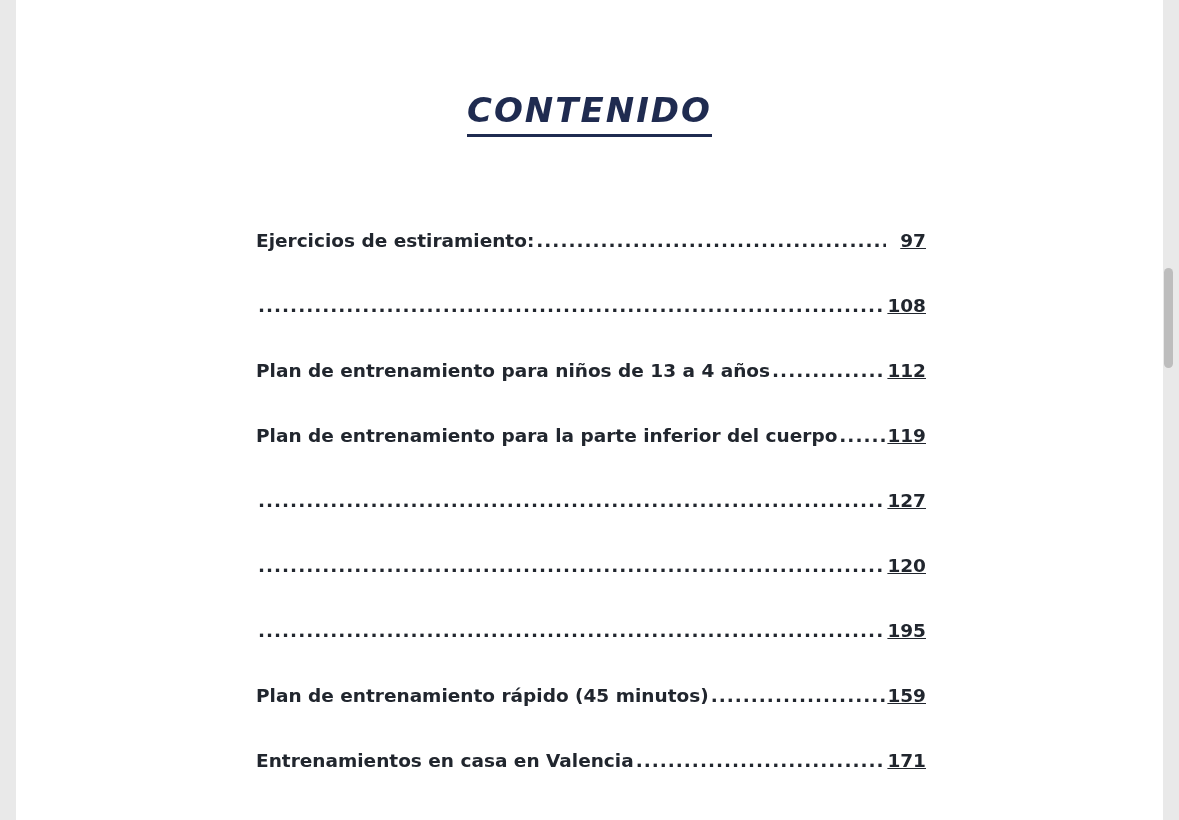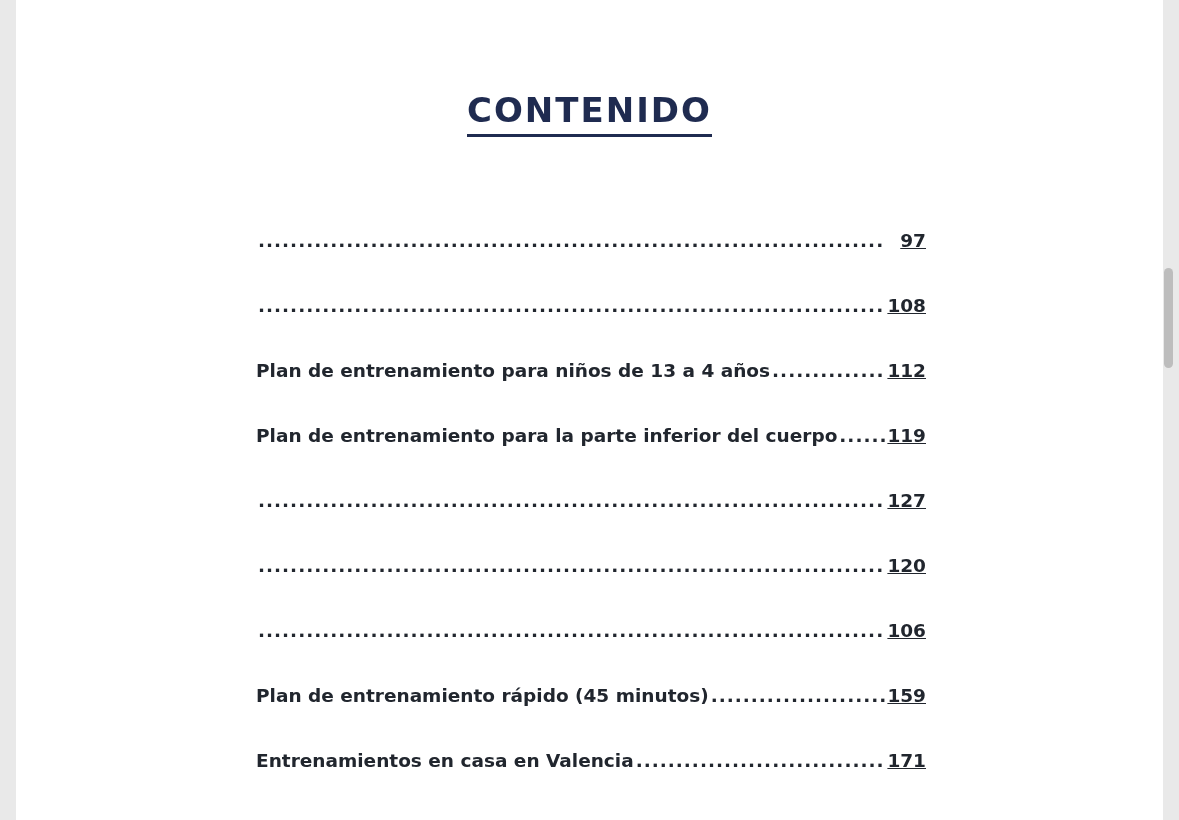--- a/index.html
+++ b/index.html
@@ -86,20 +86,21 @@
     text-align: center;
     font-family: "DejaVu Sans", sans-serif;
     font-size: 34px;
     font-weight: bold;
     letter-spacing: 2px;
     color: #1f2b50;
   }
   .doc-title span {
     border-bottom: 3px solid #1f2b50;
     padding-bottom: 4px;
+    font-style: italic;
   }
 
   .toc {
     position: absolute;
     left: 240px;
     top: 208px;
     width: 670px;
   }
 
   .toc-entry {
@@ -146,20 +147,21 @@
   <div class="page">
     <div class="content">
 
       <div class="doc-title">
         <span>CONTENIDO</span>
       </div>
 
       <div class="toc">
 
         <div class="toc-entry">
+          <span class="toc-label">Ejercicios de estiramiento:</span>
           <span class="toc-dots">...................................................................................................</span>
           <span class="toc-page">97</span>
         </div>
 
         <div class="toc-entry">
           <span class="toc-dots">...................................................................................................</span>
           <span class="toc-page">108</span>
         </div>
 
         <div class="toc-entry">
@@ -179,21 +181,21 @@
           <span class="toc-page">127</span>
         </div>
 
         <div class="toc-entry">
           <span class="toc-dots">...................................................................................................</span>
           <span class="toc-page">120</span>
         </div>
 
         <div class="toc-entry">
           <span class="toc-dots">...................................................................................................</span>
-          <span class="toc-page">106</span>
+          <span class="toc-page">195</span>
         </div>
 
         <div class="toc-entry">
           <span class="toc-label">Plan de entrenamiento rápido (45 minutos)</span>
           <span class="toc-dots">...................................................................................................</span>
           <span class="toc-page">159</span>
         </div>
 
         <div class="toc-entry">
           <span class="toc-label">Entrenamientos en casa en Valencia</span>

